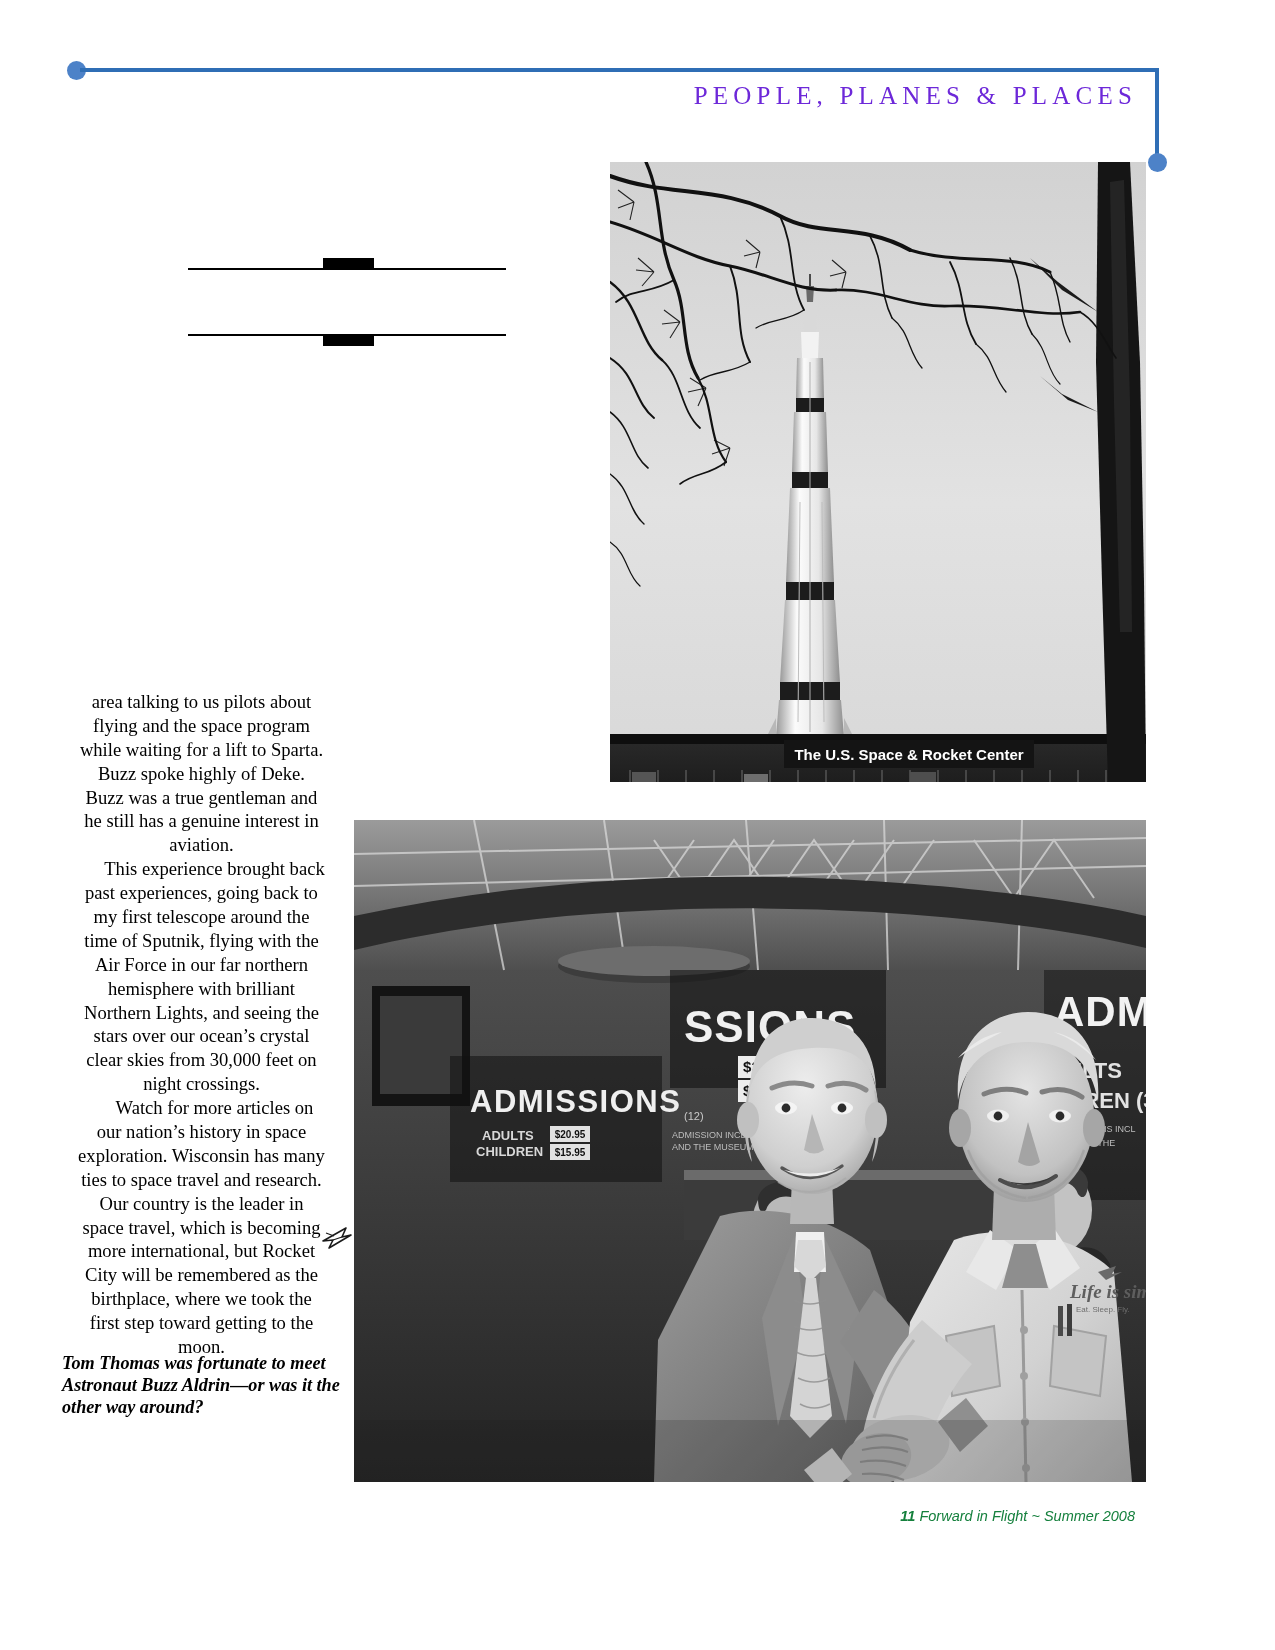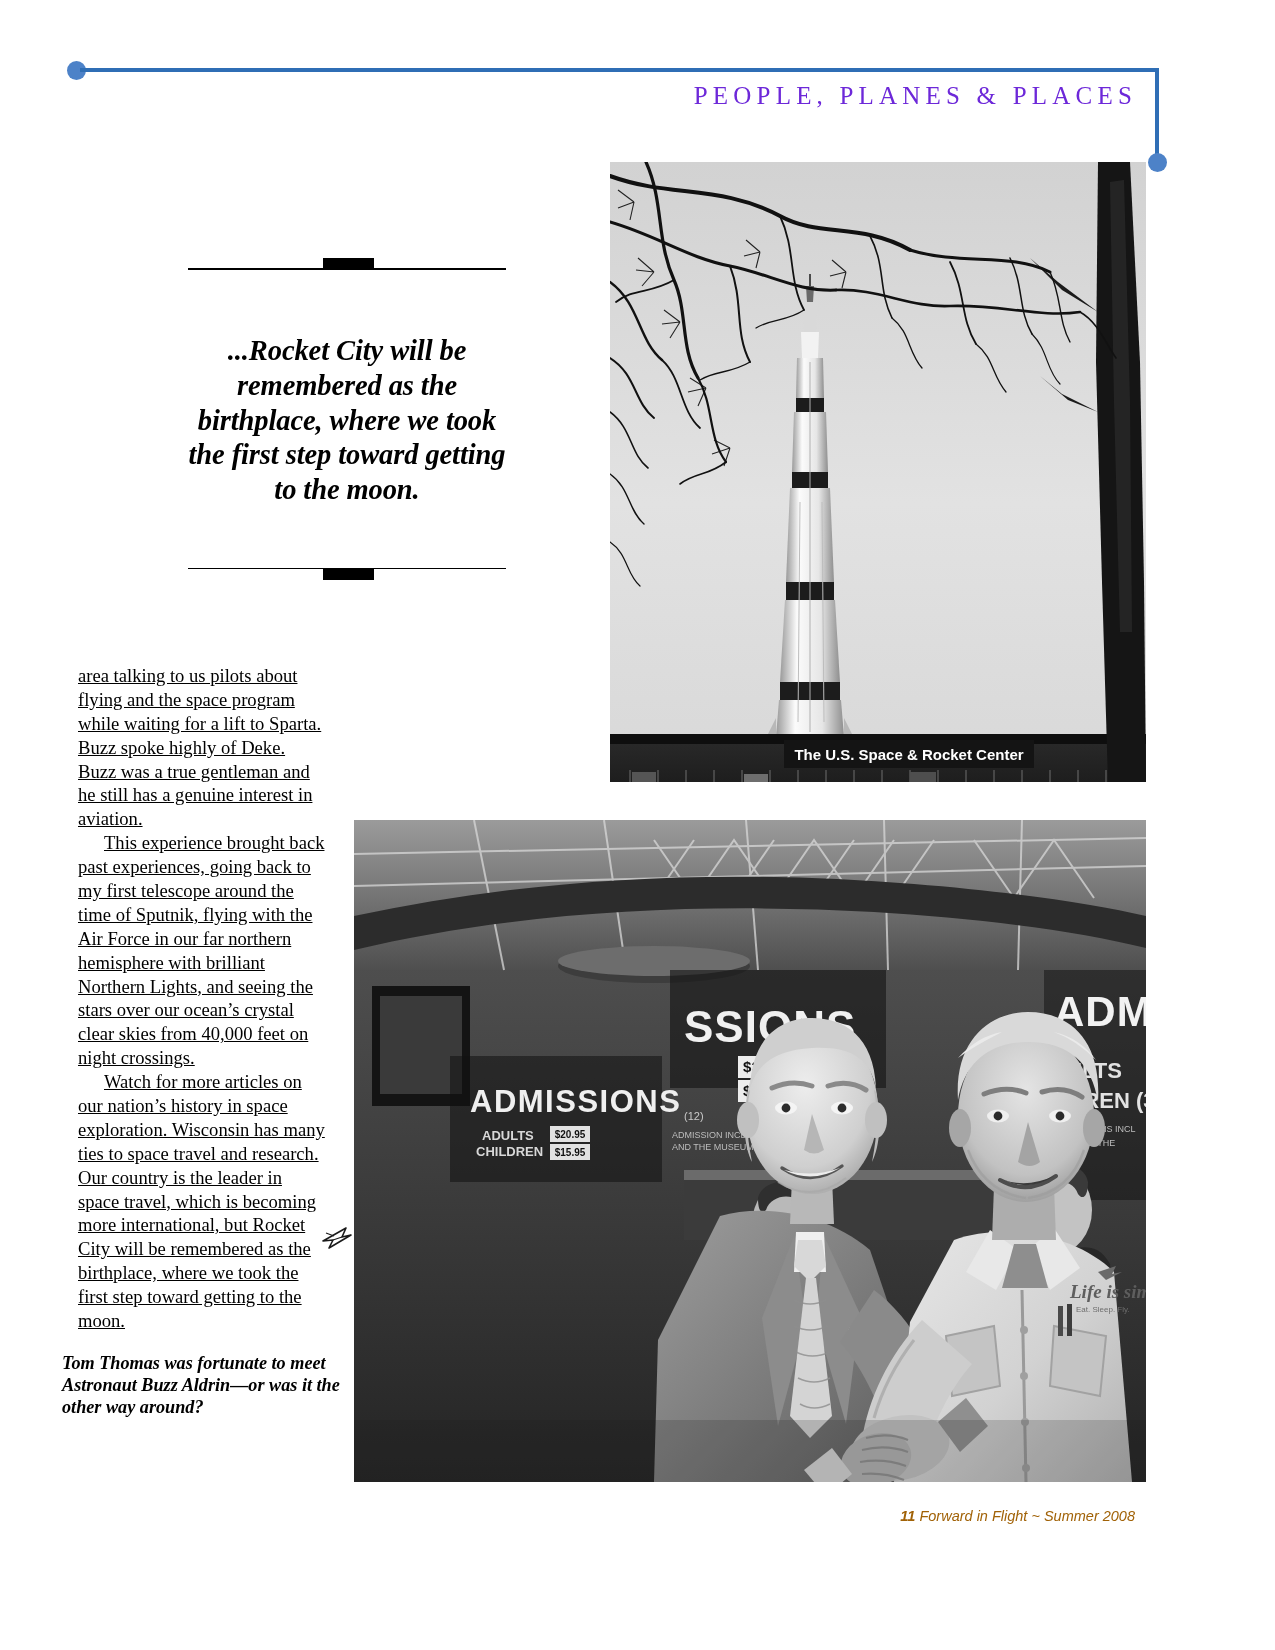--- a/index.html
+++ b/index.html
@@ -120,28 +120,27 @@
     top: 1px;
     width: 51px;
     height: 11px;
     background: #000;
   }
 
   
   .body-text {
     position: absolute;
     left: 78px;
-    top: 664px;
+    top: 690px;
     width: 512px;
     font-family: "Liberation Serif", serif;
     font-size: 18.6px;
     line-height: 1.285;
-    text-align: left;
+    text-align: center;
     hyphens: none;
-    text-decoration: underline;
   }
   .body-text p {
     margin: 0;
   }
   .body-text p.indent {
     text-indent: 26px;
   }
   
   .float-shape {
     float: right;
@@ -195,21 +194,21 @@
   }
 
   
   .footer {
     position: absolute;
     right: 140px;
     top: 1508px;
     font-family: "Liberation Sans", sans-serif;
     font-size: 14.5px;
     font-style: italic;
-    color: #a16207;
+    color: #15803d;
     white-space: nowrap;
   }
   .footer .pageno {
     font-weight: bold;
     font-style: italic;
   }
 </style>
 </head>
 <body>
 
@@ -218,21 +217,20 @@
 <div class="rule-vertical"></div>
 <div class="rule-dot-right"></div>
 
 <div class="running-head">PEOPLE, PLANES &amp; PLACES</div>
 
 <div class="pullquote-wrap">
   <div class="pq-rule-top">
     <div class="line"></div>
     <div class="bar"></div>
   </div>
-  <div class="pq-text">...Rocket City will be remembered as the birthplace, where we took the first step toward getting to the moon.</div>
   <div class="pq-rule-bottom">
     <div class="line"></div>
     <div class="bar"></div>
   </div>
 </div>
 
 <div class="photo1">
   <svg viewBox="0 0 536 620" width="536" height="620" preserveAspectRatio="none">
     <defs>
       <linearGradient id="skyg" x1="0" y1="0" x2="0" y2="1">
@@ -620,21 +618,21 @@
       <path d="M498 654 L472 676 L450 650 L478 628 Z" fill="#d6d6d6"></path>
     </g>
 
     <rect x="0" y="600" width="792" height="62" fill="#1b1b1b" opacity="0.18"></rect>
   </svg>
 </div>
 
 <div class="body-text">
   <div class="float-shape"></div>
   <p>area talking to us pilots about flying and the space program while waiting for a lift to Sparta. Buzz spoke highly of Deke. Buzz was a true gentleman and he still has a genuine interest in aviation.</p>
-  <p class="indent">This experience brought back past experiences, going back to my first telescope around the time of Sputnik, flying with the Air Force in our far northern hemisphere with brilliant Northern Lights, and seeing the stars over our ocean’s crystal clear skies from 40,000 feet on night crossings.</p>
+  <p class="indent">This experience brought back past experiences, going back to my first telescope around the time of Sputnik, flying with the Air Force in our far northern hemisphere with brilliant Northern Lights, and seeing the stars over our ocean’s crystal clear skies from 30,000 feet on night crossings.</p>
   <p class="indent">Watch for more articles on our nation’s history in space exploration. Wisconsin has many ties to space travel and research. Our country is the leader in space travel, which is becoming more international, but Rocket City will be remembered as the birthplace, where we took the first step toward getting to the moon.</p>
 </div>
 
 <div class="endmark">
   <svg viewBox="0 0 34 30" width="34" height="30">
     <path d="M3 19 L26 6 L22 15 L31 13 L9 26 L13 18 Z" fill="none" stroke="#1a1a1a" stroke-width="1.6" stroke-linejoin="round"></path>
     <path d="M13 18 L22 15" stroke="#1a1a1a" stroke-width="1.2"></path>
     <path d="M6 11 L14 14" stroke="#1a1a1a" stroke-width="1.2"></path>
   </svg>
 </div>

